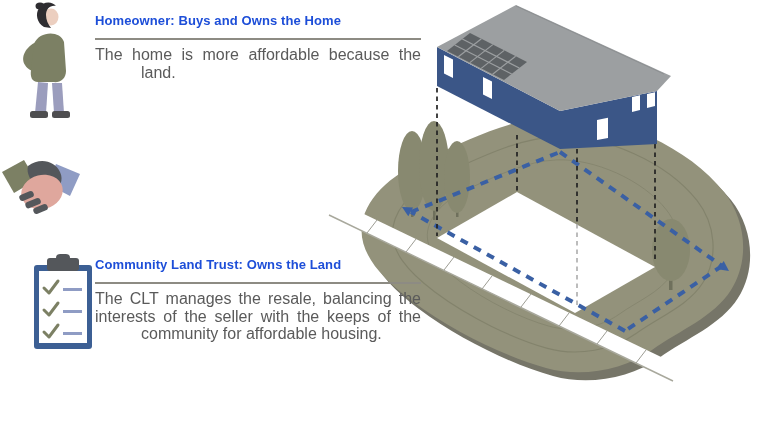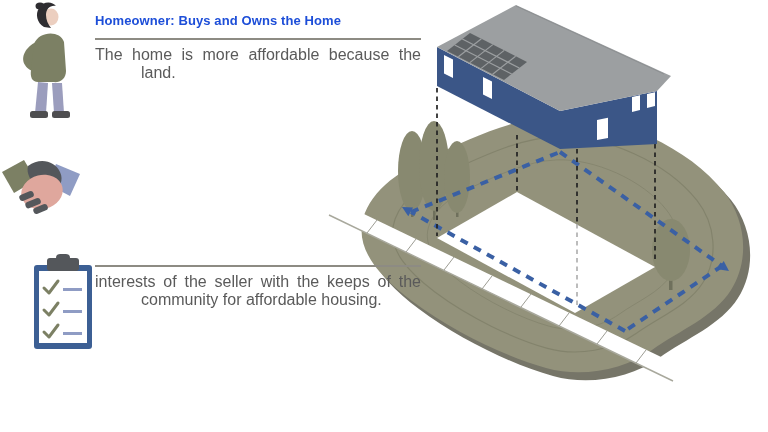--- a/index.html
+++ b/index.html
@@ -151,20 +151,22 @@
     <div class="title">Homeowner: Buys and Owns the Home</div>
     <div class="divider"></div>
     <div class="body">
       <div class="bl">The home is more affordable because the</div>
       <div class="bl last">land.</div>
     </div>
   </div>
 
 
   <div class="panel" style="top:257px">
+    <div class="title">Community Land Trust: Owns the Land</div>
     <div class="divider"></div>
     <div class="body">
+      <div class="bl">The CLT manages the resale, balancing the</div>
       <div class="bl">interests of the seller with the keeps of the</div>
       <div class="bl last">community for affordable housing.</div>
     </div>
   </div>
 
 </div>
 
 </body></html>

